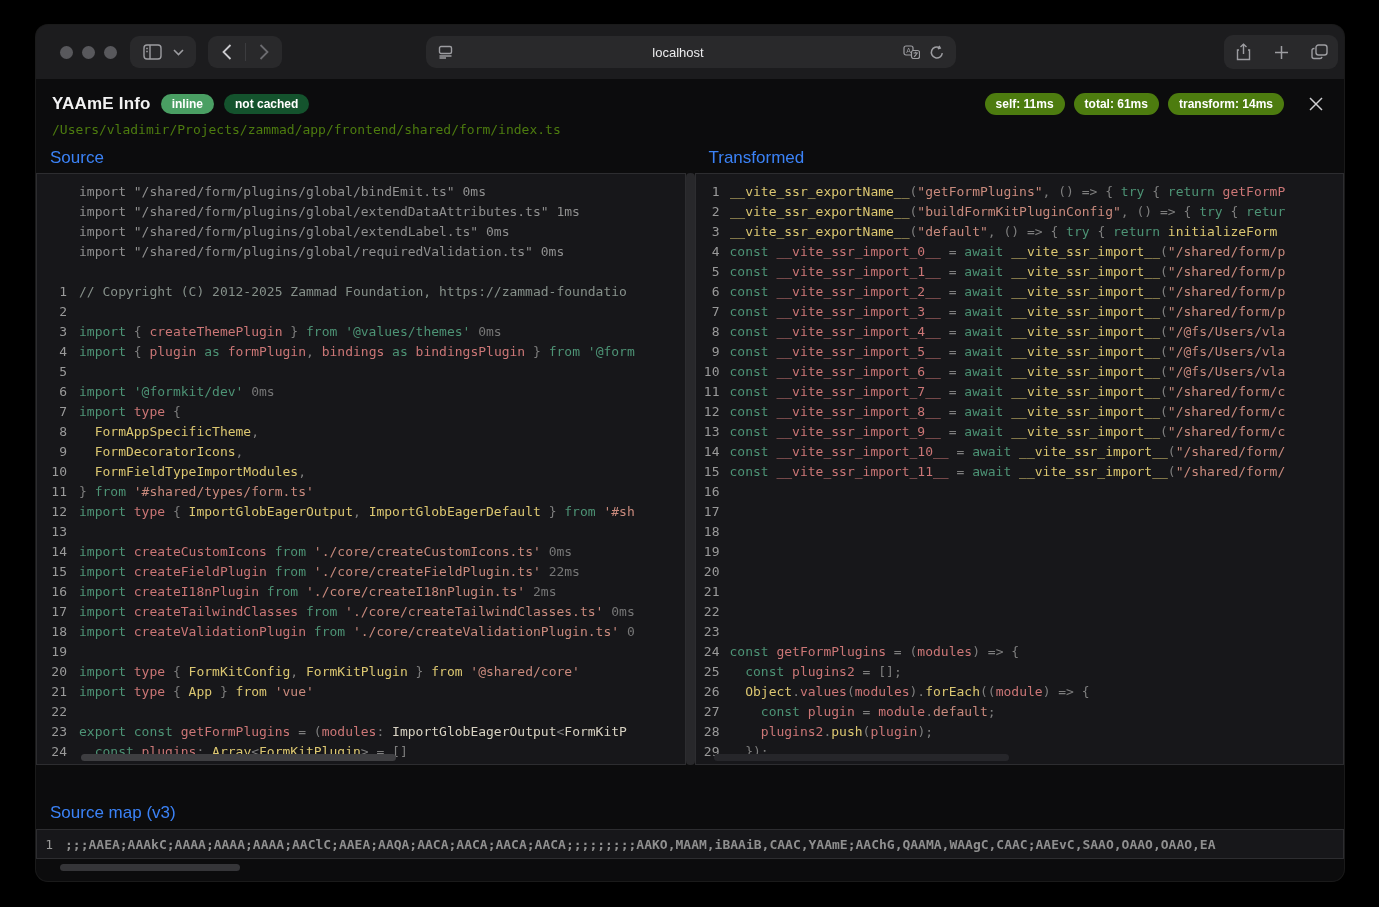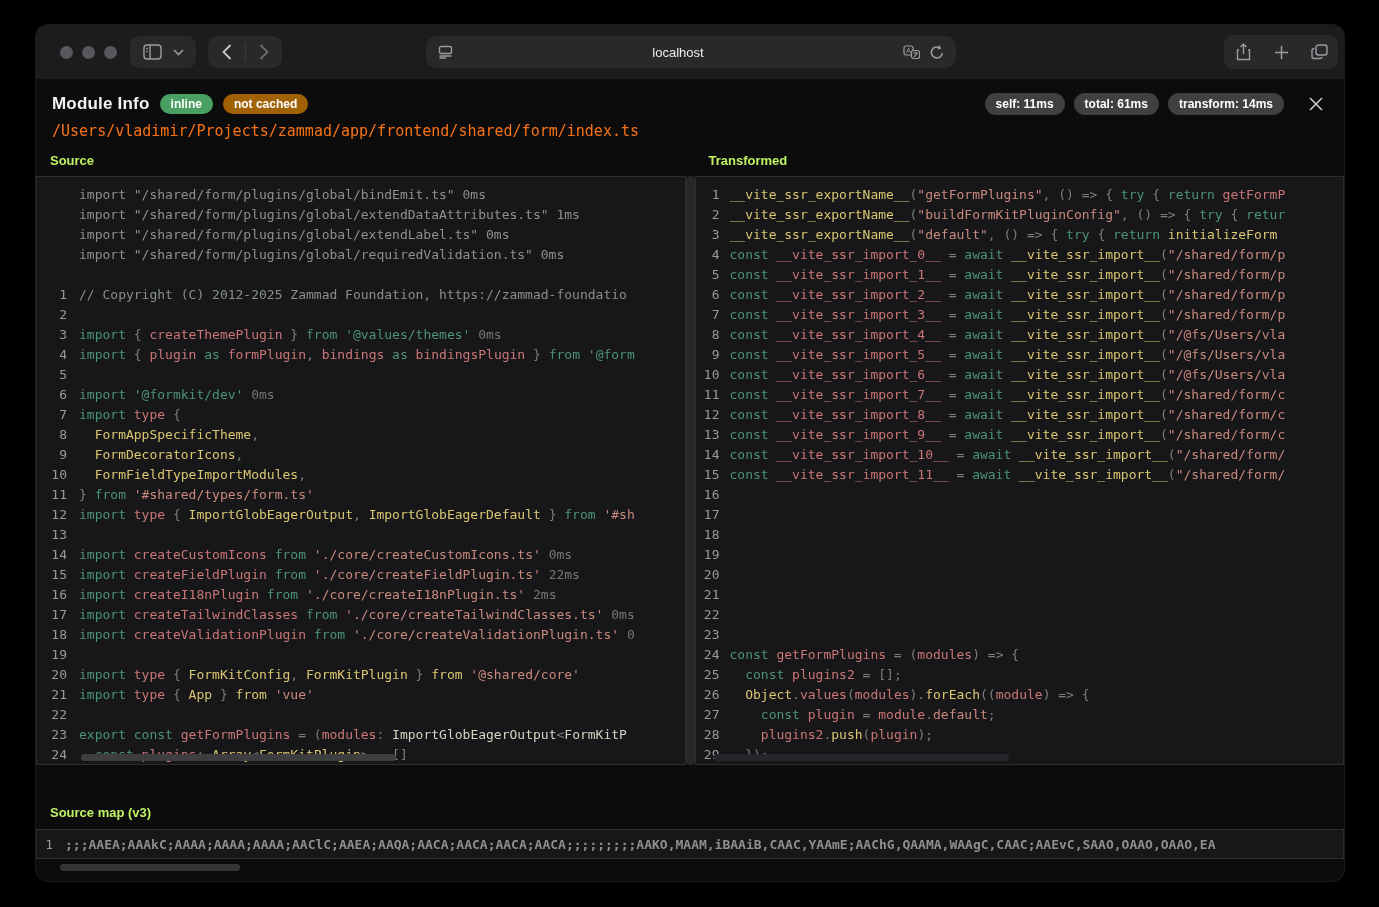--- a/index.html
+++ b/index.html
@@ -36,34 +36,34 @@
   
   .content { position:absolute; left:0; right:0; top:54px; bottom:0; background:#0c0c0d;
              display:flex; flex-direction:column; }
 
   .mod-header { padding:14px 18px 0 16px; }
   .mod-row { display:flex; align-items:center; }
   .mod-title { color:#f2f2f2; font-size:17px; font-weight:700; letter-spacing:.2px; }
   .badge { border-radius:999px; padding:3px 11px; font-size:12px; font-weight:700; color:#fff;
            margin-left:10px; }
   .badge-green { background:#4a9f63; }
-  .badge-orange { background:#a16207; }
+  .badge-orange { background:#14532d; }
   .spacer { flex:1; }
-  .timing { background:#404040; color:#fff; font-size:12px; font-weight:700;
+  .timing { background:#4d7c0f; color:#fff; font-size:12px; font-weight:700;
             border-radius:999px; padding:4px 11px; margin-left:9px; }
   .close-btn { margin-left:22px; color:#cfcfd2; width:20px; height:20px; display:flex;
                align-items:center; justify-content:center; cursor:pointer; }
-  .mod-path { margin-top:7px; font-family:"DejaVu Sans Mono", monospace; font-size:15px;
-              color:#f97316; }
+  .mod-path { margin-top:7px; font-family:"DejaVu Sans Mono", monospace; font-size:13px;
+              color:#4d7c0f; }
 
   
   .panels { flex:1; min-height:0; display:flex; margin-top:6px; }
   .panel { flex:1; min-width:0; display:flex; flex-direction:column; }
-  .panel-header { height:30px; line-height:30px; padding-left:14px; color:#bef264;
-                  font-size:13px; font-weight:700; }
+  .panel-header { height:30px; line-height:30px; padding-left:14px; color:#3b82f6;
+                  font-size:17px; font-weight:400; }
   .panel-code { flex:1; min-height:0; background:#17171a; border:1px solid #2d2d30;
                 overflow:hidden; padding-top:8px; position:relative; }
   .splitter { width:9px; background:#28282b; border-radius:4px; margin-top:30px; }
 
   .code-line { display:flex; height:20px; white-space:pre; overflow:hidden;
                font-family:"DejaVu Sans Mono", monospace; font-size:13px; line-height:20px; }
   .ln { flex:0 0 30px; text-align:right; margin-right:12px; color:#9a9a9a; }
   .panel-transformed .ln { flex-basis:24px; margin-right:10px; }
   .code { flex:1; overflow:hidden; }
 
@@ -184,21 +184,21 @@
           <path d="M3.5 4.5 H3 A2 2 0 0 0 1 6.5 V12.5 A2 2 0 0 0 3 14.5 H9 A2 2 0 0 0 11 12.8"></path>
         </svg>
       </span>
     </div>
   </div>
 
   <div class="content">
 
     <div class="mod-header">
       <div class="mod-row">
-        <span class="mod-title">Module Info</span>
+        <span class="mod-title">YAAmE Info</span>
         <span class="badge badge-green">inline</span>
         <span class="badge badge-orange">not cached</span>
         <span class="spacer"></span>
         <span class="timing">self: 11ms</span>
         <span class="timing">total: 61ms</span>
         <span class="timing">transform: 14ms</span>
         <span class="close-btn">
           <svg width="16" height="16" viewBox="0 0 16 16" fill="none" stroke="currentColor" stroke-width="1.5">
             <line x1="2" y1="2" x2="14" y2="14"></line>
               <line x1="14" y1="2" x2="2" y2="14"></line>

